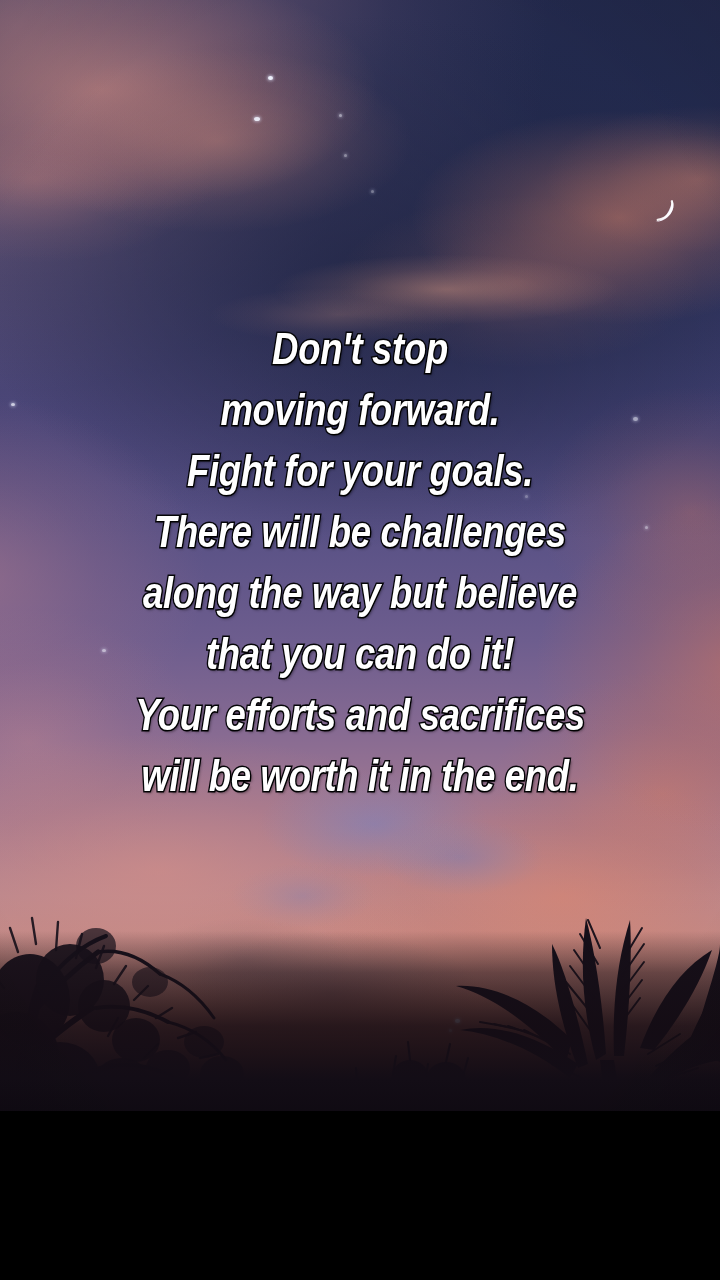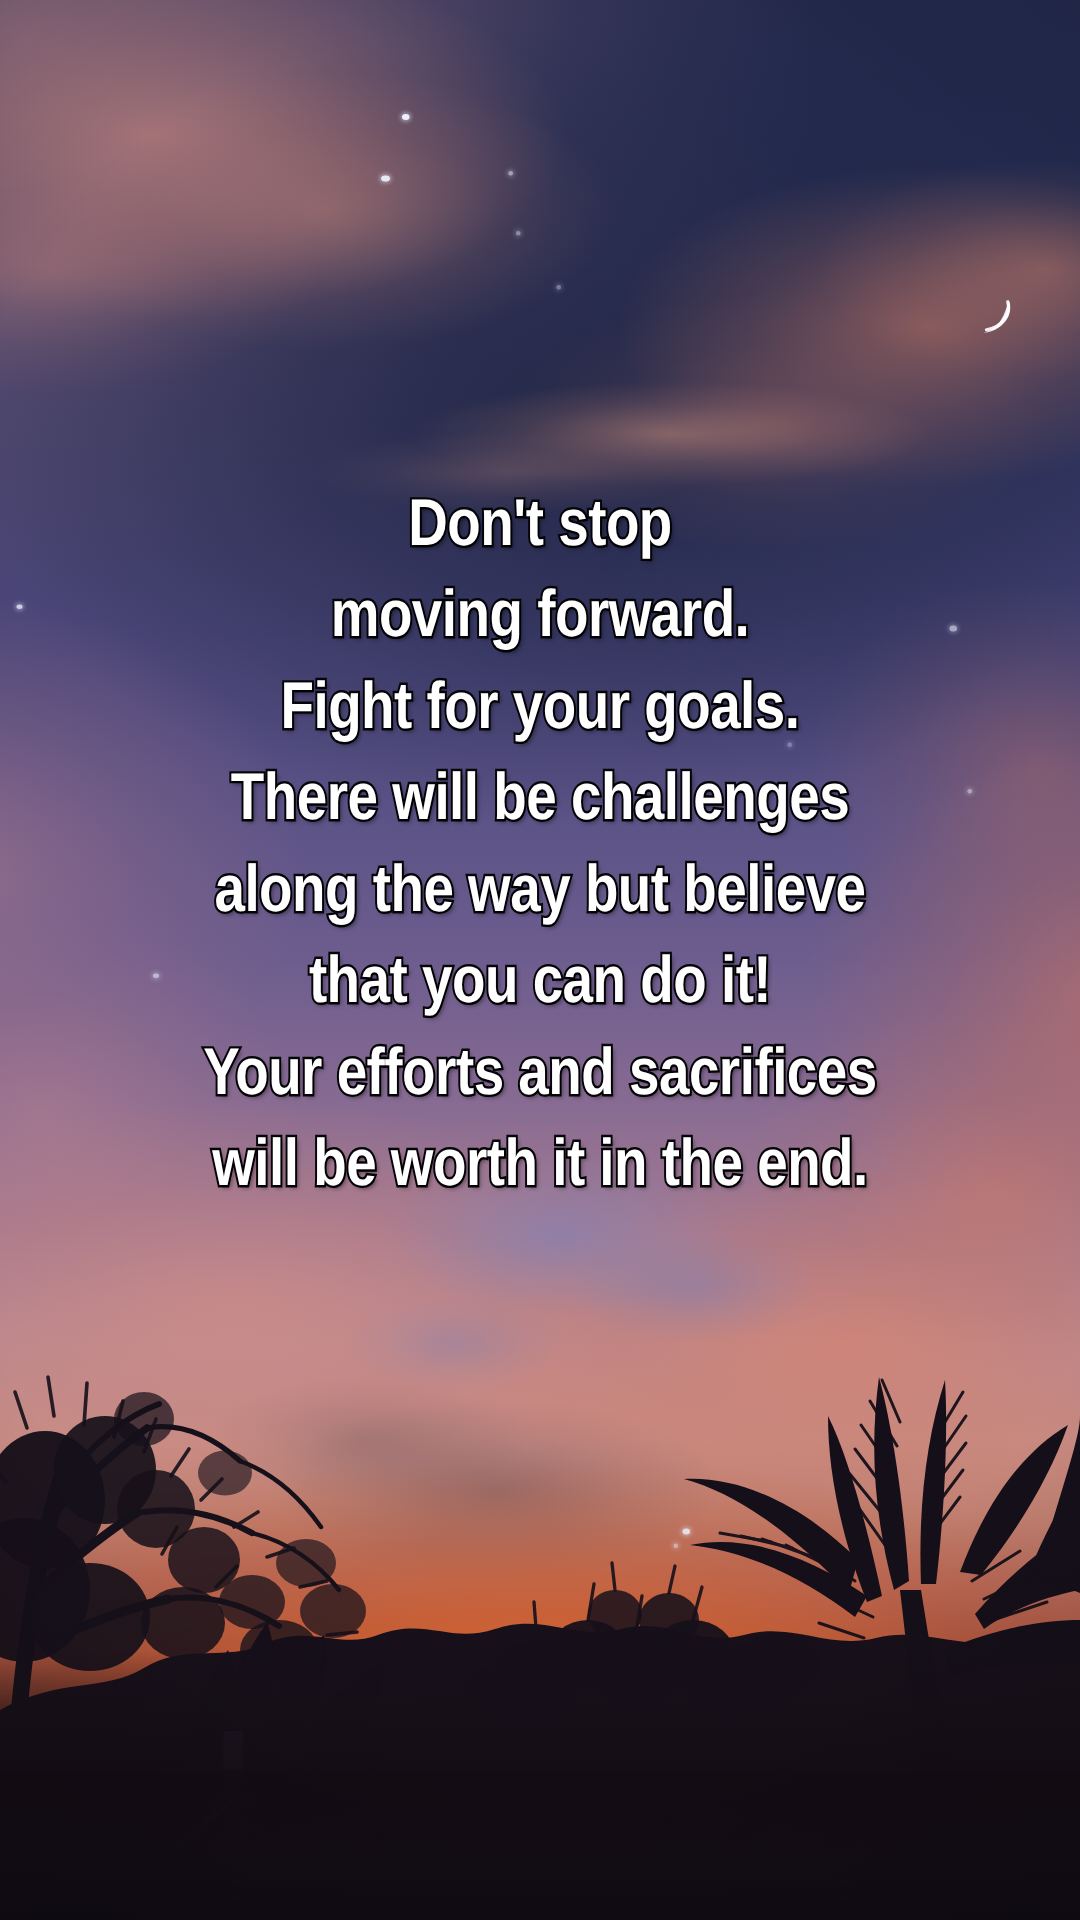--- a/index.html
+++ b/index.html
@@ -4,24 +4,25 @@
 <title>Motivational Quote Sunset Wallpaper</title>
 <style>
   html, body {
     margin: 0;
     padding: 0;
     background: #000;
   }
   #stage {
     position: relative;
     width: 720px;
-    height: 1280px;
+    height: 1111px;
     overflow: hidden;
     font-family: "Liberation Sans", sans-serif;
     background: #4c1d95;
+    font-style: italic;
   }
 
   
   .layer {
     position: absolute;
     left: 0;
     top: 0;
     width: 720px;
     height: 1280px;
     pointer-events: none;

